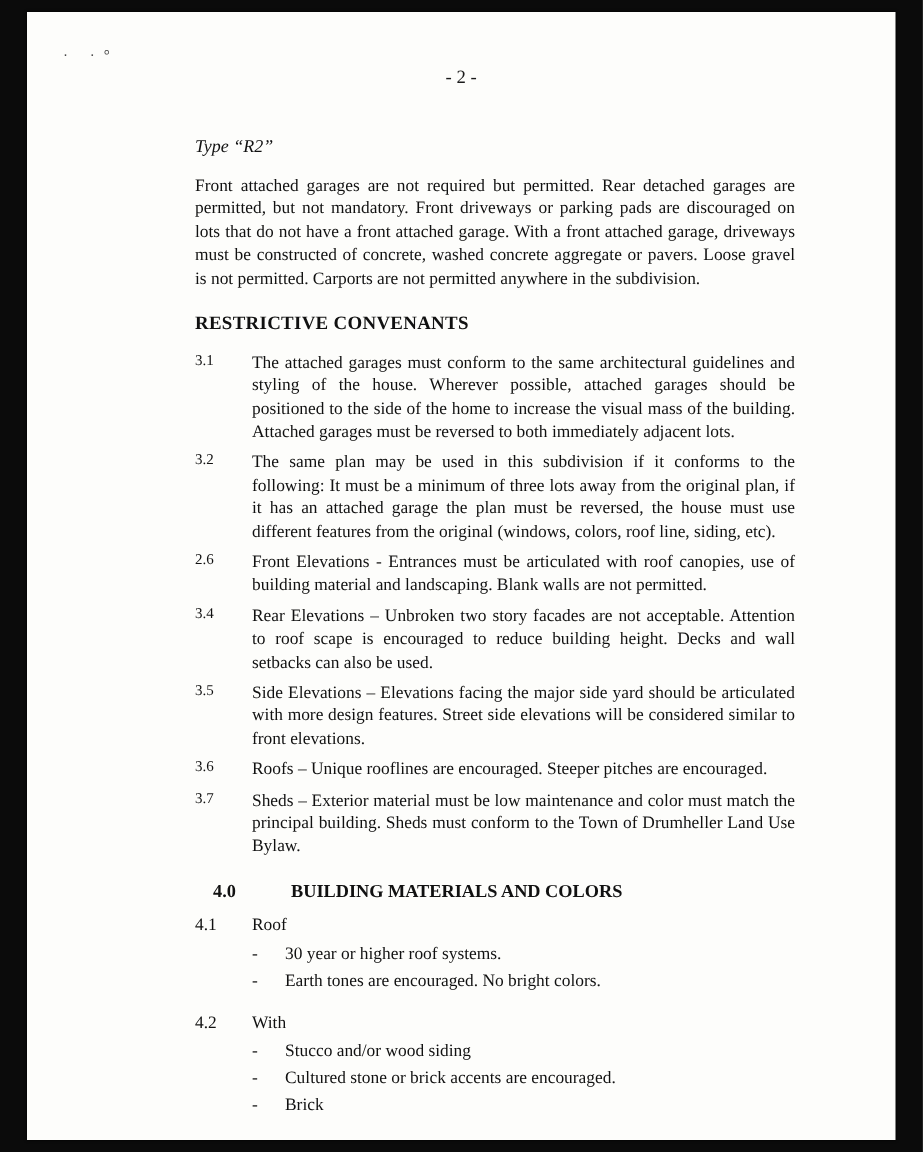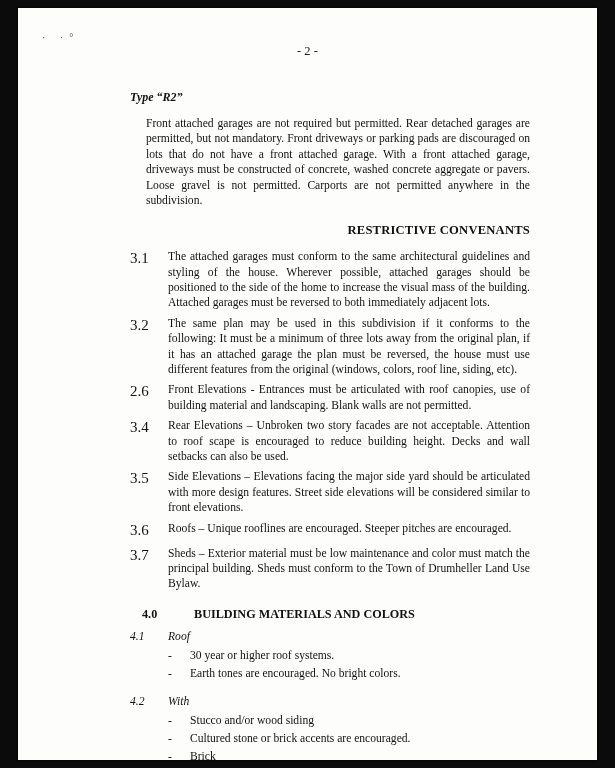--- a/index.html
+++ b/index.html
@@ -58,31 +58,31 @@
     position: absolute;
     left: 112px;
     top: 82px;
     width: 400px;
     color: #111;
     font-size: 11.6px;
     line-height: 1.33;
   }
   .type-head {
     font-style: italic;
-    font-weight: bold;
+    font-weight: normal;
     font-size: 12px;
     margin: 0 0 10px 0;
   }
   .para {
-    margin: 0 0 6px 16px;
+    margin: 0 0 6px 0;
     text-align: justify;
     text-indent: 0;
   }
   .centered-head {
-    text-align: right;
+    text-align: left;
     font-weight: bold;
     font-size: 12.6px;
     margin: 14px 0 10px 0;
     letter-spacing: 0.2px;
   }
   .section {
     margin: 0 0 4px 0;
   }
   .section-head {
     display: flex;
@@ -97,34 +97,33 @@
     font-weight: bold;
     font-size: 12.2px;
   }
   .clause {
     display: flex;
     margin: 0 0 5px 0;
   }
   .clause-num {
     width: 38px;
     flex: 0 0 38px;
-    font-size: 15px;
+    font-size: 10px;
   }
   .clause-text {
     flex: 1 1 auto;
     text-align: justify;
     font-size: 11.6px;
   }
   .sub-block {
     margin: 0 0 6px 0;
   }
   .sub-head {
     display: flex;
     margin: 0 0 4px 0;
-    font-style: italic;
   }
   .sub-num {
     width: 38px;
     flex: 0 0 38px;
     font-size: 11.6px;
   }
   .sub-title {
     font-size: 11.6px;
   }
   .bullets {

